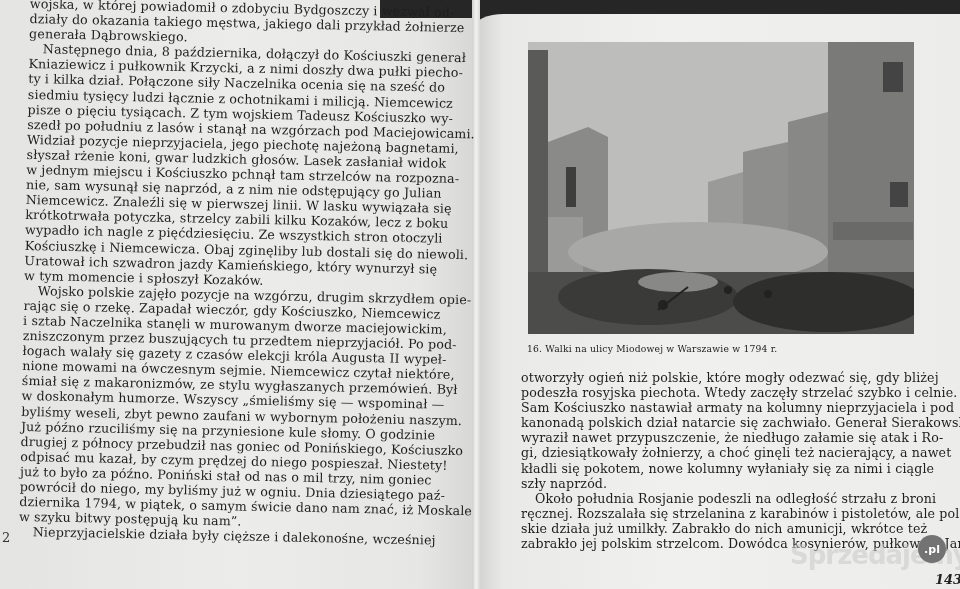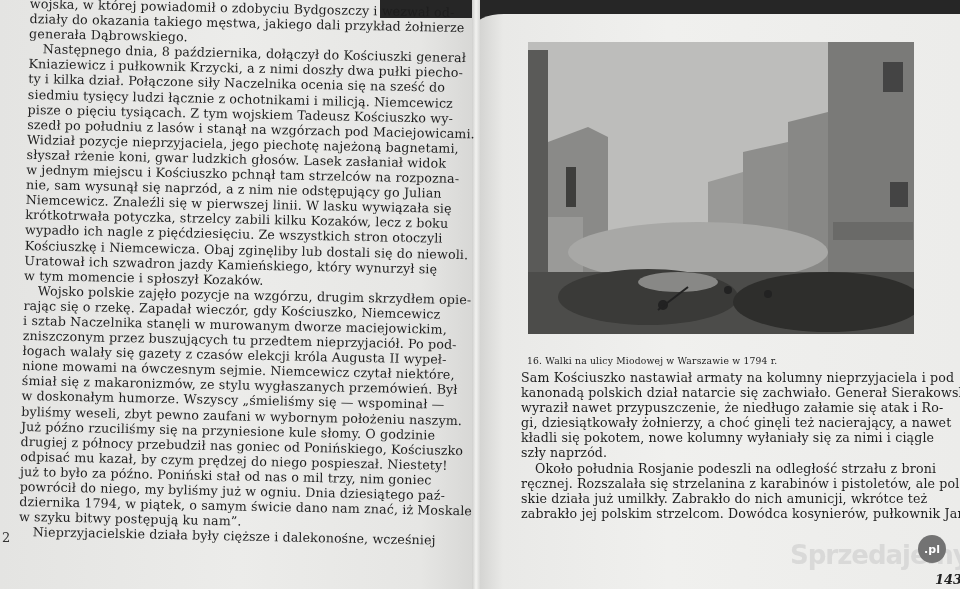--- a/index.html
+++ b/index.html
@@ -38,21 +38,20 @@
     .figure {
       position:absolute; left:528px; top:42px; width:386px; height:292px;
       background:
         radial-gradient(ellipse at 40% 80%, #3a3a3a 0%, rgba(60,60,60,0.0) 40%),
         linear-gradient(180deg,#b8b8b6 0%,#c4c4c2 35%,#9a9a98 65%,#4a4a48 100%);
       overflow:hidden;
     }
     .fig-caption {
       position:absolute; left:527px; top:343px; font-size:9.2px; color:#222;
       letter-spacing:0.2px;
-      margin-top:12px;
     }
     .right-text {
       position:absolute; left:521px; top:370px; width:398px;
       font-size:12.6px; line-height:15.1px; color:#1e1e1e;
       text-align:justify; letter-spacing:0.15px;
     }
     .pg-right {
       position:absolute; left:935px; top:572px; font-size:13px;
       font-weight:bold; font-style:italic; color:#222;
     }
@@ -143,20 +142,22 @@
 
       <circle cx="135" cy="263" r="5" fill="#222"></circle>
       <line x1="130" y1="268" x2="160" y2="245" stroke="#222" stroke-width="2"></line>
       <circle cx="200" cy="248" r="4" fill="#222"></circle>
       <circle cx="240" cy="252" r="4" fill="#222"></circle>
     </svg>
   </div>
   <div class="fig-caption">16. Walki na ulicy Miodowej w Warszawie w 1794 r.</div>
 
   <div class="right-text">
+    <span class="line">otworzyły ogień niż polskie, które mogły odezwać się, gdy bliżej</span>
+    <span class="line">podeszła rosyjska piechota. Wtedy zaczęły strzelać szybko i celnie.</span>
     <span class="line">Sam Kościuszko nastawiał armaty na kolumny nieprzyjaciela i pod</span>
     <span class="line">kanonadą polskich dział natarcie się zachwiało. Generał Sierakowski</span>
     <span class="line">wyraził nawet przypuszczenie, że niedługo załamie się atak i Ro-</span>
     <span class="line">gi, dziesiątkowały żołnierzy, a choć ginęli też nacierający, a nawet</span>
     <span class="line">kładli się pokotem, nowe kolumny wyłaniały się za nimi i ciągle</span>
     <span class="line" style="text-align-last:left">szły naprzód.</span>
     <span class="line" style="padding-left:14px">Około południa Rosjanie podeszli na odległość strzału z broni</span>
     <span class="line">ręcznej. Rozszalała się strzelanina z karabinów i pistoletów, ale pol-</span>
     <span class="line">skie działa już umilkły. Zabrakło do nich amunicji, wkrótce też</span>
     <span class="line">zabrakło jej polskim strzelcom. Dowódca kosynierów, pułkownik Jan</span>

